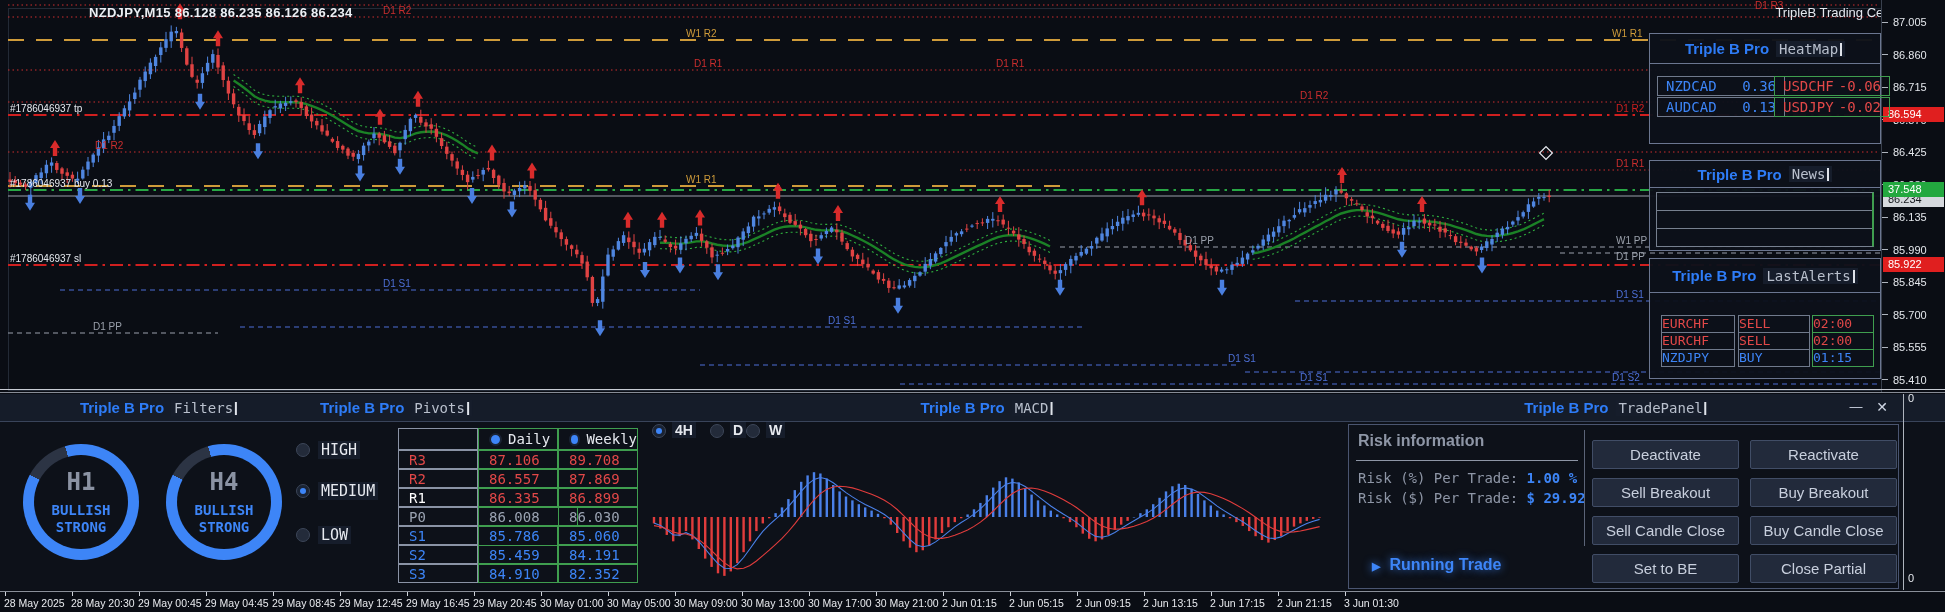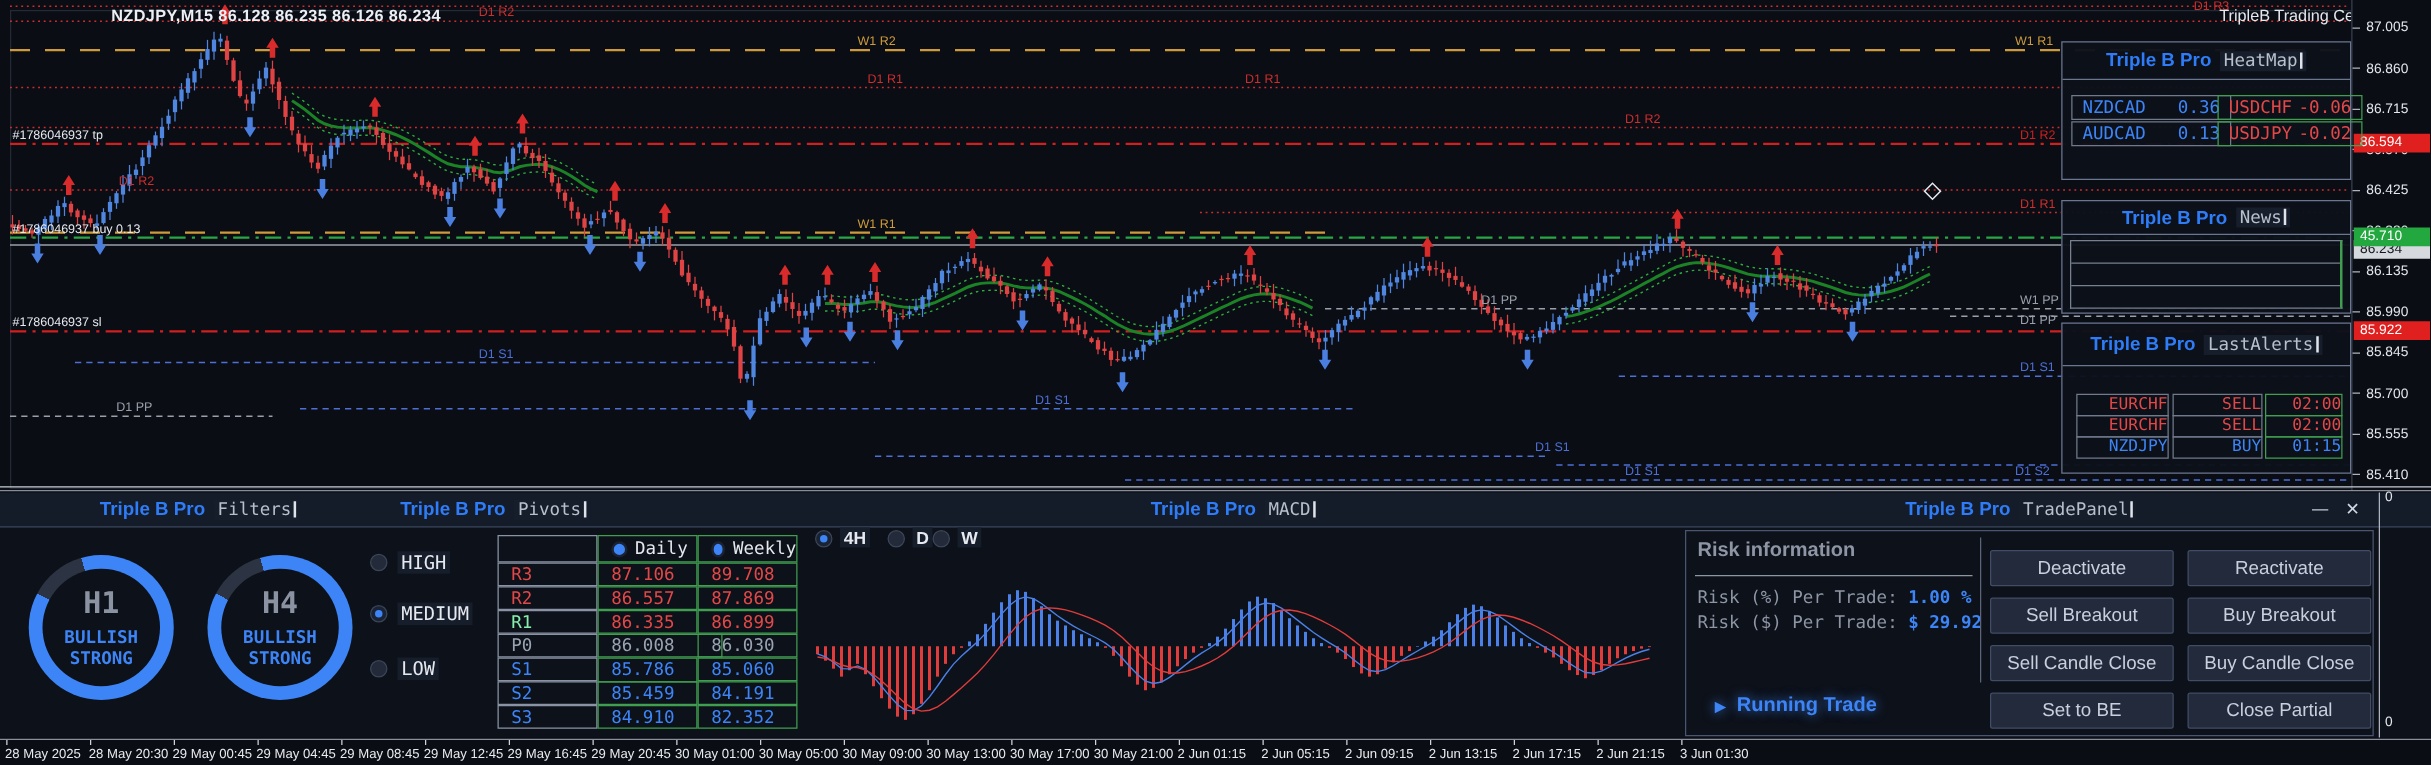--- a/index.html
+++ b/index.html
@@ -28,21 +28,21 @@
   #heatmap .panel-head{height:29px;}
   .hm-cell{position:absolute;display:flex;justify-content:space-between;align-items:center;
            font-family:"DejaVu Sans Mono",monospace;font-size:14px;padding:0 8px;height:18px;}
   #news{left:1649px;top:160px;width:230px;height:89px;}
   #news .panel-head{height:26px;}
   #news-rows{position:absolute;left:6px;top:31px;width:215px;border:1px solid #77808f;border-right:2px solid #3f9e4f;}
   .news-row{height:17px;border-bottom:1px solid #77808f;}
   .news-row:last-child{border-bottom:none;}
   #alerts{left:1649px;top:258px;width:230px;height:119px;}
   #alerts .panel-head{height:33px;}
-  .al-cell{position:absolute;height:16px;line-height:16px;text-align:right;
+  .al-cell{position:absolute;height:16px;line-height:16px;text-align:left;
            font-family:"DejaVu Sans Mono",monospace;font-size:13px;}
   
   .hline{position:absolute;left:0;width:1945px;height:1px;z-index:7;}
   
   #bottom{left:0;top:394px;width:1945px;height:196px;background:#0d1119;z-index:8;}
   #bwin-head{position:absolute;left:0;top:0;width:1945px;height:27px;background:#151c29;border-bottom:1px solid #39445a;}
   .bhead-title{position:absolute;top:0;height:27px;display:flex;align-items:center;gap:7px;transform:translateX(-50%);}
   #win-min{position:absolute;left:1846px;top:2px;width:20px;height:22px;color:#cfd6e4;font-size:13px;text-align:center;line-height:22px;cursor:default;}
   #win-close{position:absolute;left:1872px;top:2px;width:20px;height:22px;color:#cfd6e4;font-size:14px;text-align:center;line-height:22px;cursor:default;}
   
@@ -828,21 +828,21 @@
       <div class="ptick" style="top: 341px;">
         <div class="dash"></div>
         <div style="display: inline;">85.555</div>
       </div>
       <div class="ptick" style="top: 373.5px;">
         <div class="dash"></div>
         <div style="display: inline;">85.410</div>
       </div>
       <div class="badge" style="top: 192px; background: rgb(214, 217, 222); color: rgb(21, 24, 29);">86.234</div>
       <div class="badge" style="top: 107px; background: rgb(224, 31, 31); color: rgb(255, 255, 255);">86.594</div>
-      <div class="badge" style="top: 182px; background: rgb(35, 168, 63); color: rgb(255, 255, 255);">45.710</div>
+      <div class="badge" style="top: 182px; background: rgb(35, 168, 63); color: rgb(255, 255, 255);">37.548</div>
       <div class="badge" style="top: 257px; background: rgb(224, 31, 31); color: rgb(255, 255, 255);">85.922</div>
     </div>
 
   <div class="abs panel" id="heatmap">
     <div class="panel-head">
       <span class="brand">Triple B Pro</span>
       <span class="pname">HeatMap</span>
     </div>
     <div id="hm-cells">
         <div class="hm-cell" style="left: 7px; top: 42px; width: 110px; border: 1px solid rgb(112, 122, 140); color: rgb(61, 133, 247);">
@@ -950,21 +950,21 @@
         <div class="pv-cell pv-val pv-head" style="left: 160px; top: 0px; width: 80px; height: 22px;">
           <div class="pv-dot"></div>
           <div style="display: inline;">Weekly</div>
         </div>
         <div class="pv-cell" style="left: 0px; top: 22px; width: 80px; height: 19px; color: rgb(226, 72, 72); padding-left: 10px;">R3</div>
         <div class="pv-cell pv-val" style="left: 80px; top: 22px; width: 80px; height: 19px; color: rgb(226, 72, 72); padding-left: 10px;">87.106</div>
         <div class="pv-cell pv-val" style="left: 160px; top: 22px; width: 80px; height: 19px; color: rgb(226, 72, 72); padding-left: 10px;">89.708</div>
         <div class="pv-cell" style="left: 0px; top: 41px; width: 80px; height: 19px; color: rgb(226, 72, 72); padding-left: 10px;">R2</div>
         <div class="pv-cell pv-val" style="left: 80px; top: 41px; width: 80px; height: 19px; color: rgb(226, 72, 72); padding-left: 10px;">86.557</div>
         <div class="pv-cell pv-val" style="left: 160px; top: 41px; width: 80px; height: 19px; color: rgb(226, 72, 72); padding-left: 10px;">87.869</div>
-        <div class="pv-cell" style="left: 0px; top: 60px; width: 80px; height: 19px; color: #86efac; padding-left: 10px;">R1</div>
+        <div class="pv-cell" style="left: 0px; top: 60px; width: 80px; height: 19px; color: #ffffff; padding-left: 10px;">R1</div>
         <div class="pv-cell pv-val" style="left: 80px; top: 60px; width: 80px; height: 19px; color: rgb(226, 72, 72); padding-left: 10px;">86.335</div>
         <div class="pv-cell pv-val" style="left: 160px; top: 60px; width: 80px; height: 19px; color: rgb(226, 72, 72); padding-left: 10px;">86.899</div>
         <div class="pv-cell" style="left: 0px; top: 79px; width: 80px; height: 19px; color: rgb(154, 163, 178); padding-left: 10px;">P0</div>
         <div class="pv-cell pv-val" style="left: 80px; top: 79px; width: 100px; height: 19px; color: rgb(154, 163, 178); padding-left: 10px;">86.008</div>
         <div class="pv-cell pv-val" style="left: 160px; top: 79px; width: 80px; height: 19px; color: rgb(154, 163, 178); padding-left: 10px;">86.030</div>
         <div class="pv-cell" style="left: 0px; top: 98px; width: 80px; height: 19px; color: rgb(61, 133, 247); padding-left: 10px;">S1</div>
         <div class="pv-cell pv-val" style="left: 80px; top: 98px; width: 80px; height: 20px; color: rgb(61, 133, 247); padding-left: 10px;">85.786</div>
         <div class="pv-cell pv-val" style="left: 160px; top: 98px; width: 80px; height: 19px; color: rgb(61, 133, 247); padding-left: 10px;">85.060</div>
         <div class="pv-cell" style="left: 0px; top: 117px; width: 80px; height: 19px; color: rgb(61, 133, 247); padding-left: 10px;">S2</div>
         <div class="pv-cell pv-val" style="left: 80px; top: 117px; width: 80px; height: 19px; color: rgb(61, 133, 247); padding-left: 10px;">85.459</div>

